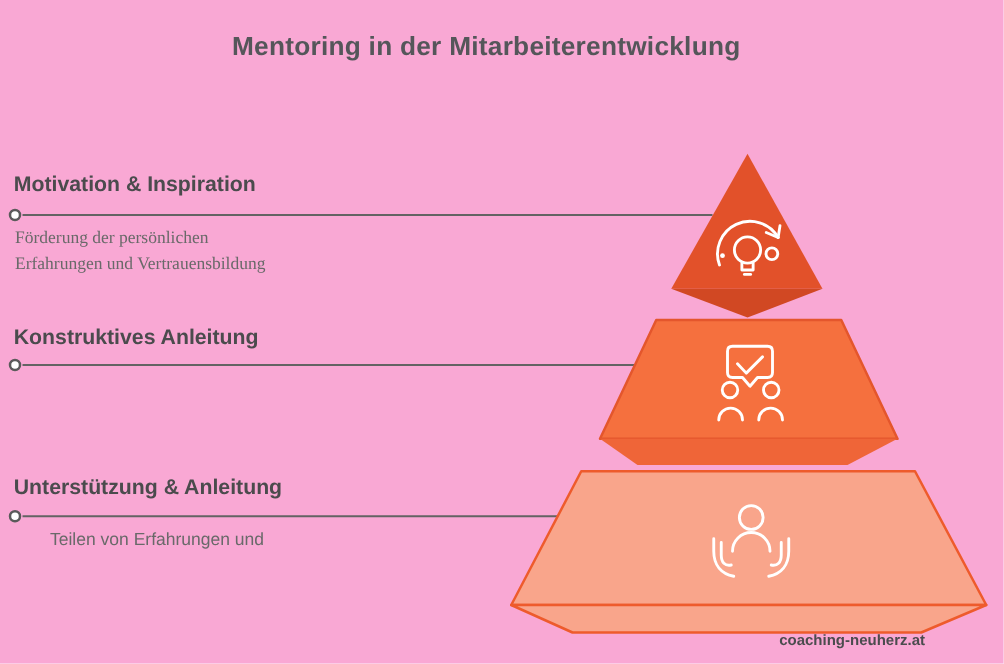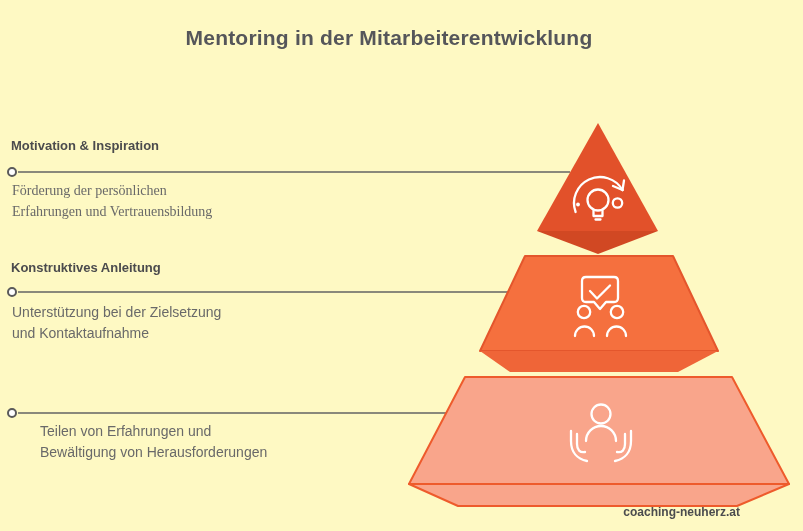--- a/index.html
+++ b/index.html
@@ -1,25 +1,25 @@
 <!DOCTYPE html>
 <html><head>
 <meta charset="utf-8">
 <style>
   html,body{margin:0;padding:0;background:#ffffff;}
   #canvas{
-    position:relative;width:803px;height:531px;overflow:hidden;background:#fef9c3;
+    position:relative;width:803px;height:531px;overflow:hidden;background:#f9a8d4;
     font-family:"Liberation Sans","DejaVu Sans",sans-serif;
   }
   .title{
     position:absolute;left:0;top:26px;width:778px;text-align:center;
     font-size:21px;font-weight:bold;color:#55565a;letter-spacing:.2px;
   }
   .lvl-heading{
-    position:absolute;left:11px;font-size:13px;font-weight:bold;color:#4b4b4d;
+    position:absolute;left:11px;font-size:17px;font-weight:bold;color:#4b4b4d;
     white-space:nowrap;
   }
   .lvl-desc{
     position:absolute;left:12px;font-size:14px;color:#696969;line-height:21px;
     white-space:nowrap;
   }
   .lvl-desc .dl{display:block;}
   .hpos-1{top:138px;} .dpos-1{top:180px;font-family:Liberation Serif, serif;}
   .hpos-2{top:260px;} .dpos-2{top:302px;}
   .hpos-3{top:380px;} .dpos-3{top:421px;margin-left:28px;}
@@ -36,28 +36,24 @@
 
   <div class="title">Mentoring in der Mitarbeiterentwicklung</div>
 
   <div class="lvl-heading hpos-1">Motivation &amp; Inspiration</div>
   <div class="lvl-desc dpos-1">
     <span class="dl">Förderung der persönlichen</span>
     <span class="dl">Erfahrungen und Vertrauensbildung</span>
   </div>
 
   <div class="lvl-heading hpos-2">Konstruktives Anleitung</div>
-  <div class="lvl-desc dpos-2">
-    <span class="dl">Unterstützung bei der Zielsetzung</span>
-    <span class="dl">und Kontaktaufnahme</span>
-  </div>
 
+  <div class="lvl-heading hpos-3">Unterstützung &amp; Anleitung</div>
   <div class="lvl-desc dpos-3">
     <span class="dl">Teilen von Erfahrungen und</span>
-    <span class="dl">Bewältigung von Herausforderungen</span>
   </div>
 
   <svg id="diagram" width="803" height="531" viewBox="0 0 803 531">
 
     <g>
       <line x1="18" y1="172" x2="570" y2="172" stroke="#636363" stroke-width="1.5"></line>
       <circle cx="12" cy="172" r="4" fill="#ffffff" stroke="#5a5a5a" stroke-width="2"></circle>
     </g>
     <g>
       <line x1="18" y1="292" x2="508" y2="292" stroke="#636363" stroke-width="1.5"></line>

